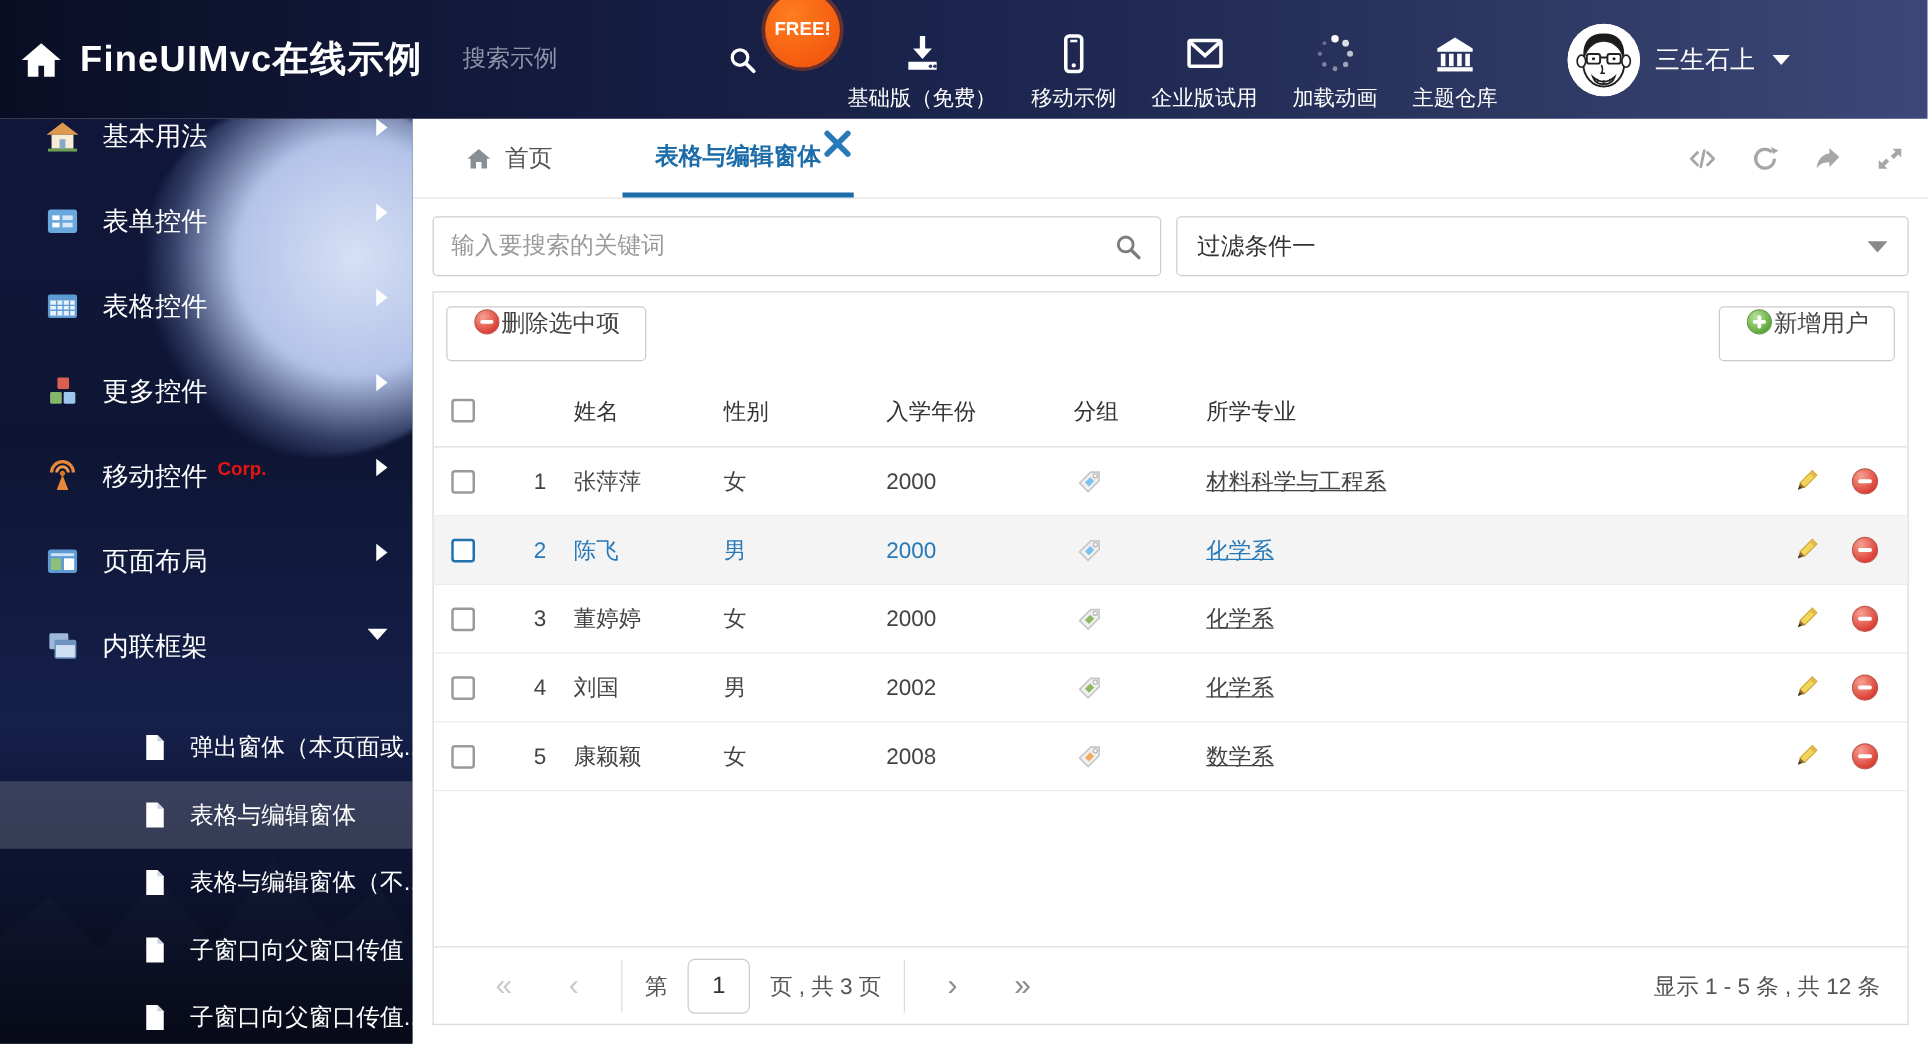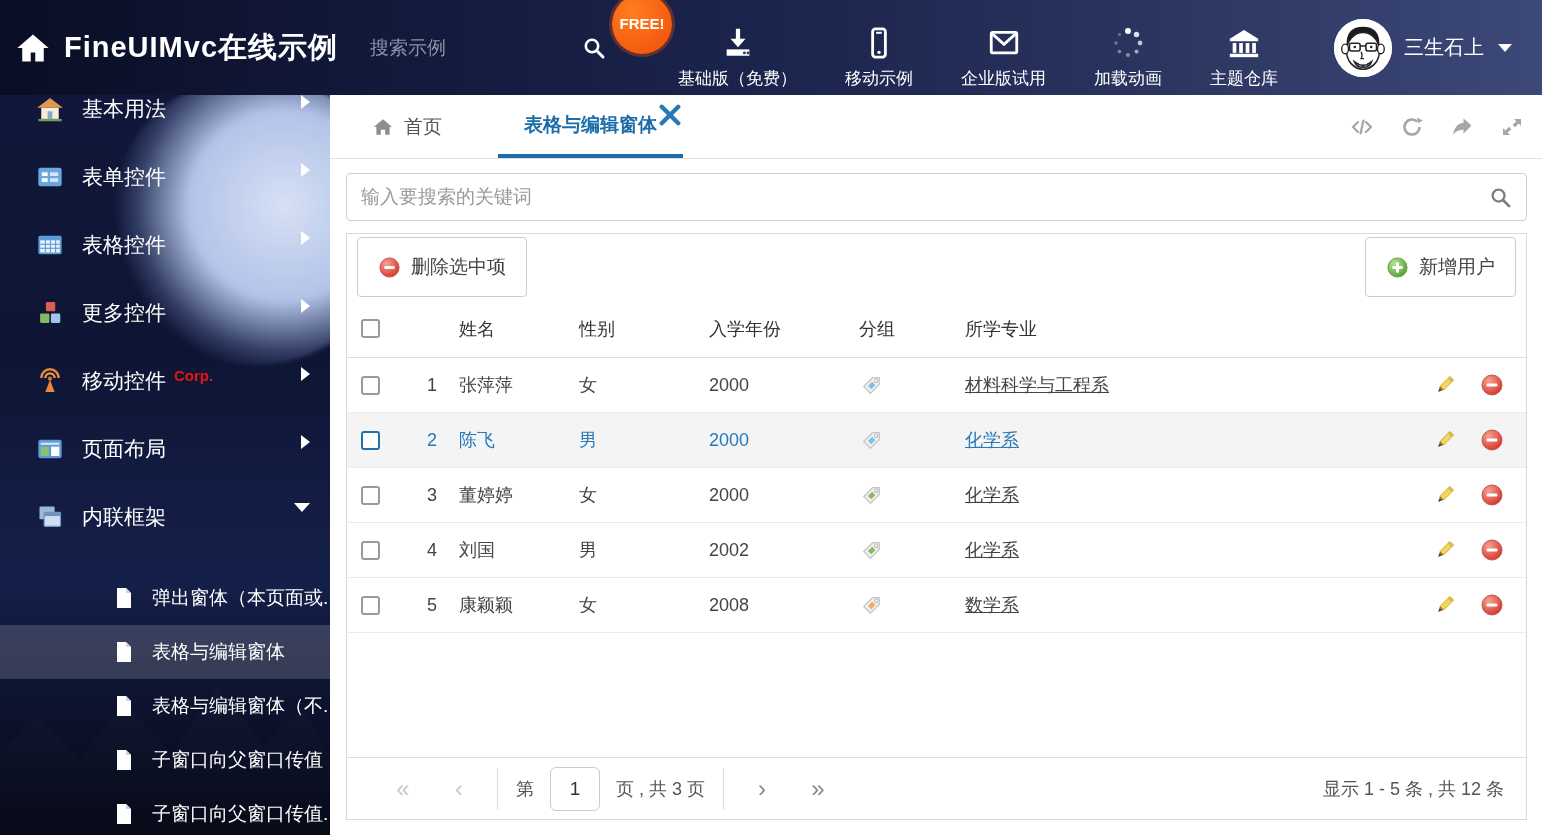--- a/index.html
+++ b/index.html
@@ -10,21 +10,21 @@
   .header { position:absolute; left:0; top:0; width:1542px; height:95px;
     background:linear-gradient(90deg,#0a0e24 0%,#141b3f 30%,#1d2750 55%,#2e3964 80%,#3c4878 100%);
     display:flex; align-items:center; color:#fff; z-index:30; }
   .logo-wrap { display:flex; align-items:center; gap:14px; padding-left:16px; }
   .logo-home { width:34px; height:34px; }
   .app-title { font-size:29px; font-weight:bold; letter-spacing:1px; white-space:nowrap; }
   .hdr-search { display:flex; align-items:center; margin-left:32px; gap:82px; }
   .hdr-search input { background:transparent; border:none; outline:none; color:#aab; font-size:19px; width:130px; }
   .hdr-search input::placeholder { color:#8d93a8; }
   .hdr-search svg { width:24px; height:24px; }
-  .hdr-nav { display:flex; align-items:center; margin-left:72px; gap:48px; }
+  .hdr-nav { display:flex; align-items:center; margin-left:72px; gap:28px; }
   .hdr-item { display:flex; flex-direction:column; align-items:center; gap:7px;
     cursor:pointer; position:relative; padding-top:20px; }
   .hdr-item svg { width:34px; height:34px; }
   .hdr-item .hdr-label { font-size:17px; white-space:nowrap; }
   .free-badge { position:absolute; left:-66px; top:-12px; width:60px; height:60px;
     background:radial-gradient(circle at 35% 30%,#ff7d1f,#ef4d09);
     border-radius:50%; display:flex; align-items:center; justify-content:center;
     font-weight:bold; font-size:15px; color:#fff; z-index:5;
     box-shadow:0 0 0 3px rgba(239,77,9,.35); }
   .user-wrap { display:flex; align-items:center; gap:12px; margin-left:56px; cursor:pointer; }
@@ -82,22 +82,22 @@
   .search-box input::placeholder { color:#9a9a9a; }
   .search-box svg { width:23px; height:23px; flex:none; }
   .select-box { flex:1; height:48px; border:1px solid #cfcfcf; border-radius:4px;
     display:flex; align-items:center; padding:0 16px; cursor:pointer; }
   .select-value { flex:1; font-size:19px; color:#333; }
   .caret-gray { width:0; height:0; border-left:8px solid transparent; border-right:8px solid transparent;
     border-top:9px solid #8a8a8a; }
 
   .grid-panel { margin-top:12px; flex:1; border:1px solid #d9d9d9; display:flex; flex-direction:column; min-height:0; }
   .grid-toolbar { height:66px; display:flex; align-items:center; padding:0 10px; flex:none; }
-  .btn { height:60px; border:1px solid #ccc; border-radius:4px; background:#fff;
-    display:inline-flex; align-items:center; gap:10px; padding:0 20px;
+  .btn { height:44px; border:1px solid #ccc; border-radius:4px; background:#fff;
+    display:inline-flex; padding:0 20px;
     font-size:19px; color:#444; cursor:pointer; font-family:inherit; }
   .btn svg { width:23px; height:23px; }
   .btn-add { margin-left:auto; }
 
   .thead { height:58px; display:flex; align-items:center; border-bottom:1px solid #ddd;
     font-size:18px; color:#333; flex:none; }
   .trow { height:55px; display:flex; align-items:center; border-bottom:1px solid #ececec;
     font-size:18px; color:#444; cursor:pointer; }
   .trow.sel { background:#f4f4f4; color:#2779b8; }
   .trow.sel .c-major a { color:#2779b8; }
@@ -388,20 +388,24 @@
   </div>
 
   <div class="content">
     <div class="filter-row">
       <div class="search-box">
         <input placeholder="输入要搜索的关键词" style="">
         <svg viewBox="0 0 24 24">
             <circle cx="10" cy="10" r="6.2" fill="none" stroke="#7d7d7d" stroke-width="2.4"></circle>
             <line x1="14.8" y1="14.8" x2="21" y2="21" stroke="#7d7d7d" stroke-width="2.8" stroke-linecap="round"></line>
           </svg>
+      </div>
+      <div class="select-box">
+        <span class="select-value">过滤条件一</span>
+        <span class="caret-gray"></span>
       </div>
     </div>
 
     <div class="grid-panel">
       <div class="grid-toolbar">
         <button class="btn">
           <svg viewBox="0 0 24 24">
               <defs>
                 <radialGradient id="rg" cx="35%" cy="30%" r="75%">
                   <stop offset="0%" stop-color="#f6a193"></stop>

